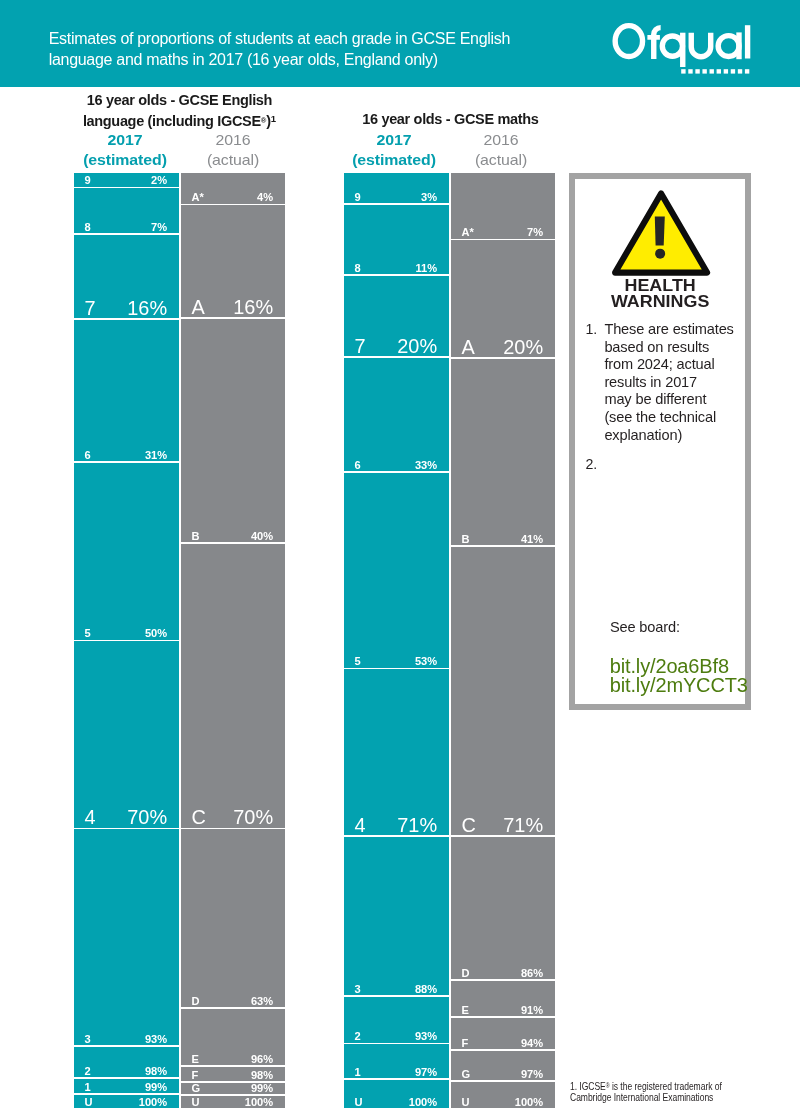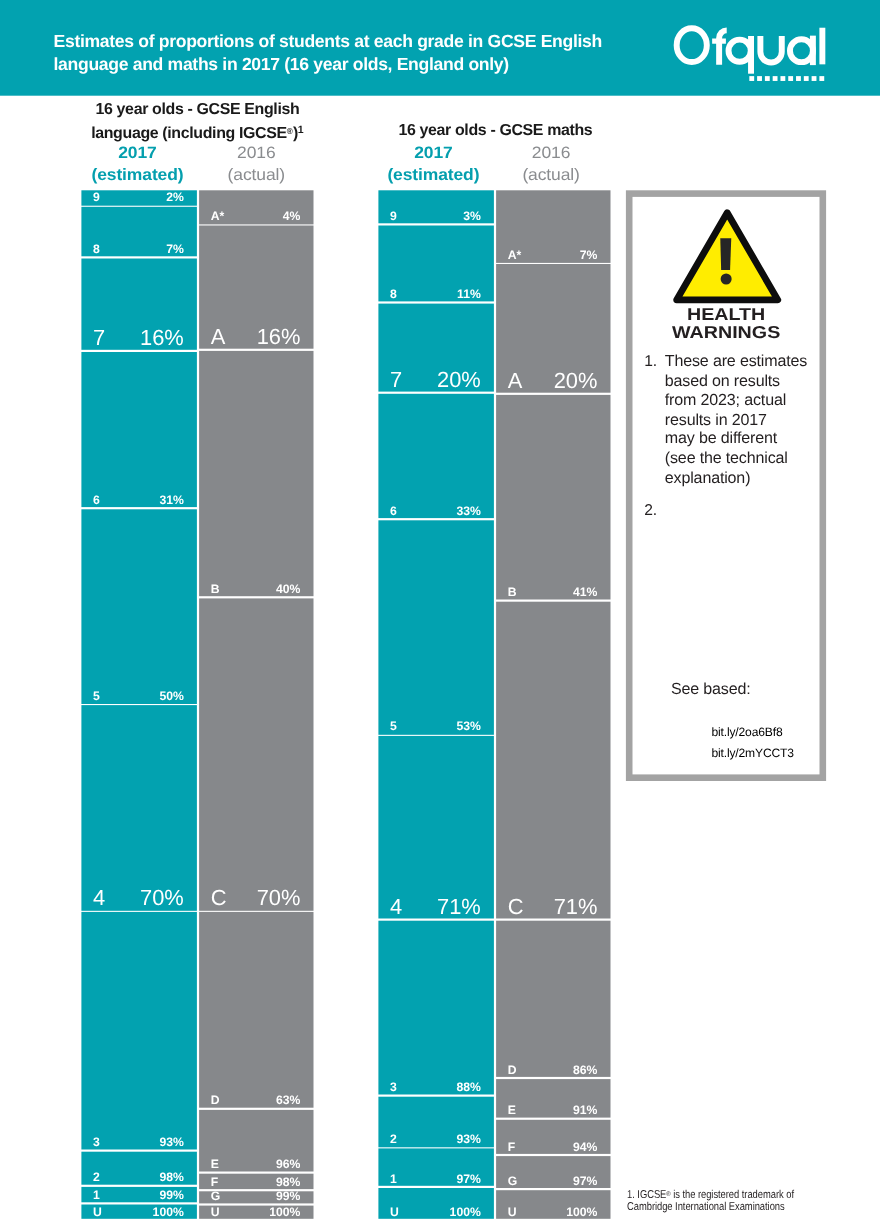--- a/index.html
+++ b/index.html
@@ -5,21 +5,21 @@
   html,body{margin:0;padding:0;}
   body{width:800px;height:1113px;background:#ffffff;
        font-family:"Liberation Sans",sans-serif;overflow:hidden;position:relative;}
   #page{position:absolute;left:0;top:0;width:800px;height:1113px;background:#fff;
        -webkit-font-smoothing:antialiased;will-change:transform;transform:translateZ(0);}
   *{-webkit-font-smoothing:antialiased;}
 
   
   .band{position:absolute;left:0;top:0;width:800px;height:87px;background:#02A2B0;}
   .band-title{position:absolute;left:48.7px;top:29.2px;width:540px;color:#ffffff;
-              font-size:16px;font-weight:bold;line-height:20.9px;letter-spacing:-0.3px;
+              font-size:16px;font-weight:normal;line-height:20.9px;letter-spacing:-0.3px;
               white-space:pre-line;}
   .logo{position:absolute;left:608px;top:17px;width:148px;height:60px;overflow:visible;}
 
   
   .chart-title{position:absolute;text-align:center;color:#1a1a1a;white-space:pre-line;
                font-size:14.5px;font-weight:bold;line-height:18.4px;letter-spacing:-0.33px;}
   .fnote sup.reg{font-size:0.62em;vertical-align:0.38em;}
   .chart-title sup.reg{font-size:0.52em;vertical-align:0.42em;letter-spacing:0;}
   .chart-title sup.fn{font-size:0.66em;vertical-align:0.45em;letter-spacing:0;}
   .sub-head{position:absolute;text-align:center;font-size:15px;line-height:19.5px;white-space:pre;
@@ -41,21 +41,21 @@
   .warnbox{position:absolute;left:568.9px;top:173px;width:182.5px;height:537.2px;
            border:6px solid #a3a3a3;box-sizing:border-box;background:#fff;}
   .warn-icon{position:absolute;left:37.5px;top:11.2px;width:98.2px;height:86.0px;overflow:visible;}
   .warn-head{position:absolute;left:-9px;right:-9px;top:100px;text-align:center;
              font-size:17.9px;font-weight:bold;line-height:17.85px;color:#231f20;
              transform:scaleY(0.875);transform-origin:top center;}
   .warn-list{position:absolute;left:5px;top:142px;right:-11px;}
   .wl-item{position:relative;padding-left:24.5px;font-size:14.6px;line-height:17.6px;color:#231f20;margin-bottom:12.3px;white-space:pre;letter-spacing:-0.15px;}
   .wl-num{position:absolute;left:5.7px;top:0;font-size:14.2px;white-space:pre;}
   .see-also{position:absolute;left:35px;top:440.3px;font-size:14.6px;line-height:17.6px;color:#231f20;letter-spacing:-0.15px;}
-  .links{position:absolute;left:34.9px;top:478px;font-size:11px;line-height:18.8px;color:#000000;letter-spacing:-0.15px;margin-left:37px;}
+  .links{position:absolute;left:34.9px;top:478px;font-size:20px;line-height:18.8px;color:#4d7c0f;letter-spacing:-0.15px;}
 
   
   .note{position:absolute;left:571.2px;top:1021.4px;width:200px;font-size:15px;
         line-height:19.3px;color:#231f20;white-space:pre;letter-spacing:-0.05px;}
   .fnote{position:absolute;left:570.2px;top:1081.1px;width:240px;font-size:10.4px;
          line-height:10.85px;color:#231f20;white-space:pre;letter-spacing:-0.05px;
          transform:scaleX(0.822);transform-origin:left top;}
 </style>
 </head>
 <body>
@@ -279,28 +279,28 @@
       <path d="M42.45 26.1 H52.37 L51.28 54.66 H43.24 Z" fill="#262626"></path>
       <circle cx="47.75" cy="62.84" r="4.97" fill="#262626"></circle>
     </svg>
     <div class="warn-head">
       <div>HEALTH</div>
       <div>WARNINGS</div>
     </div>
     <div class="warn-list">
       <div class="wl-item"><span class="wl-num">1.</span><span>These are estimates
 based on results
-from 2023; actual
+from 2024; actual
 results in 2017
 may be different
 (see the technical
 explanation)</span></div>
       <div class="wl-item"><span class="wl-num">2.</span></div>
     </div>
-    <div class="see-also">See based:</div>
+    <div class="see-also">See board:</div>
     <div class="links">
       <div>bit.ly/2oa6Bf8</div>
       <div>bit.ly/2mYCCT3</div>
     </div>
   </div>
 
   <div class="fnote"><span>1. IGCSE</span><sup class="reg">®</sup><span> is the registered trademark of
 Cambridge International Examinations</span></div>
 
 </div>

